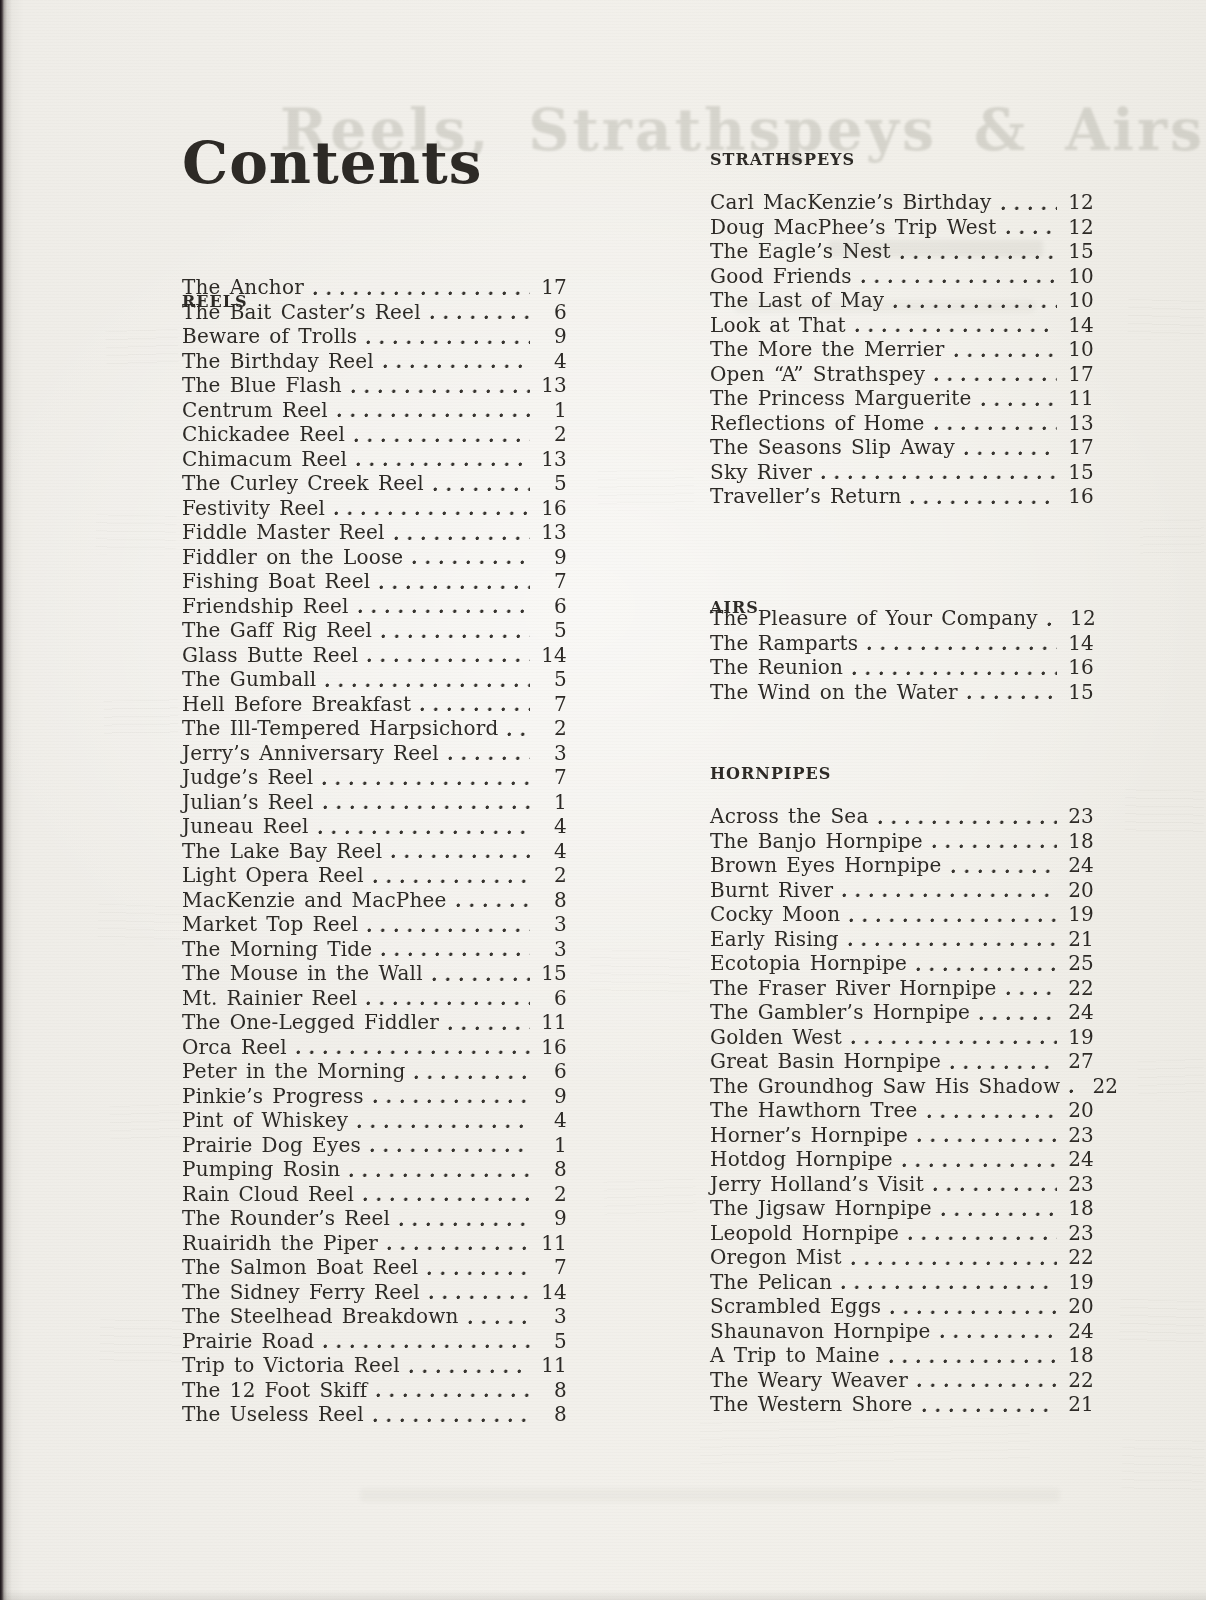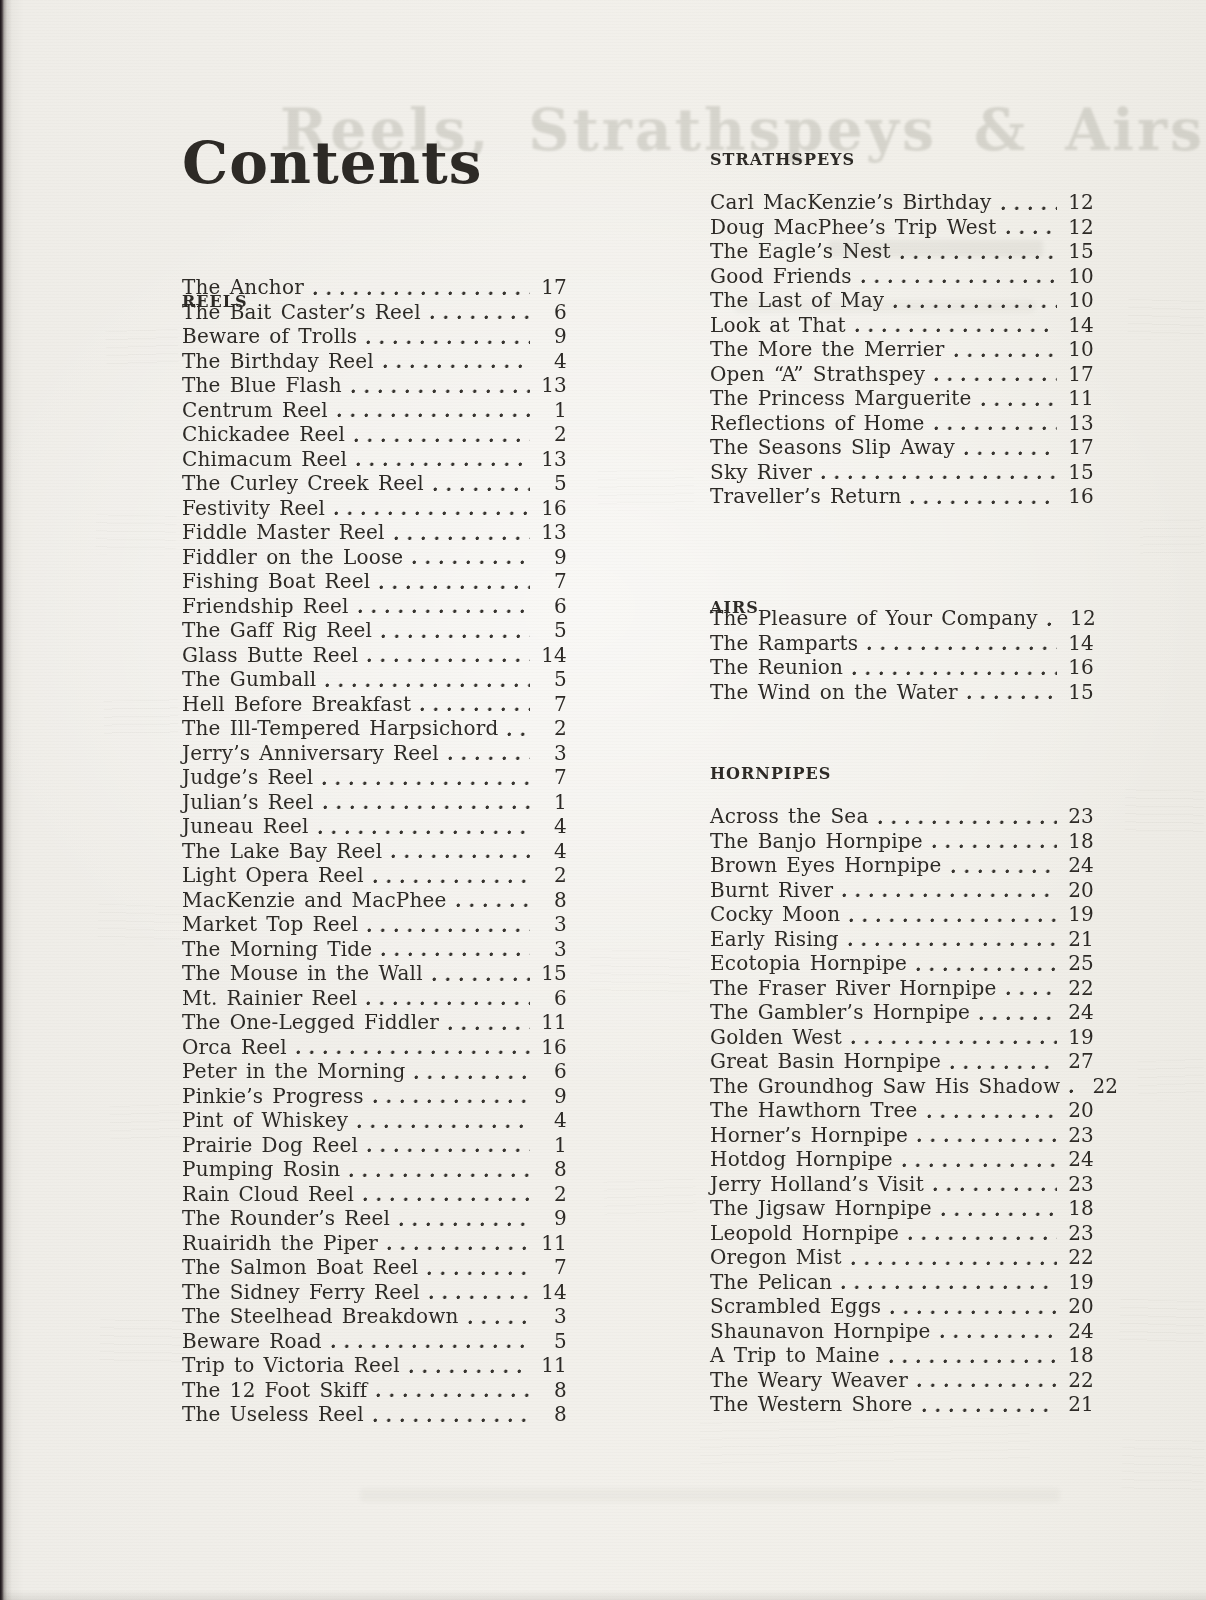--- a/index.html
+++ b/index.html
@@ -271,21 +271,21 @@
           <span class="t">Pinkie’s Progress</span>
           <span class="leader"></span>
           <span class="pg">9</span>
         </div>
         <div class="row">
           <span class="t">Pint of Whiskey</span>
           <span class="leader"></span>
           <span class="pg">4</span>
         </div>
         <div class="row">
-          <span class="t">Prairie Dog Reel</span>
+          <span class="t">Prairie Dog Eyes</span>
           <span class="leader"></span>
           <span class="pg">1</span>
         </div>
         <div class="row">
           <span class="t">Pumping Rosin</span>
           <span class="leader"></span>
           <span class="pg">8</span>
         </div>
         <div class="row">
           <span class="t">Rain Cloud Reel</span>
@@ -311,21 +311,21 @@
           <span class="t">The Sidney Ferry Reel</span>
           <span class="leader"></span>
           <span class="pg">14</span>
         </div>
         <div class="row">
           <span class="t">The Steelhead Breakdown</span>
           <span class="leader"></span>
           <span class="pg">3</span>
         </div>
         <div class="row">
-          <span class="t">Beware Road</span>
+          <span class="t">Prairie Road</span>
           <span class="leader"></span>
           <span class="pg">5</span>
         </div>
         <div class="row">
           <span class="t">Trip to Victoria Reel</span>
           <span class="leader"></span>
           <span class="pg">11</span>
         </div>
         <div class="row">
           <span class="t">The 12 Foot Skiff</span>

